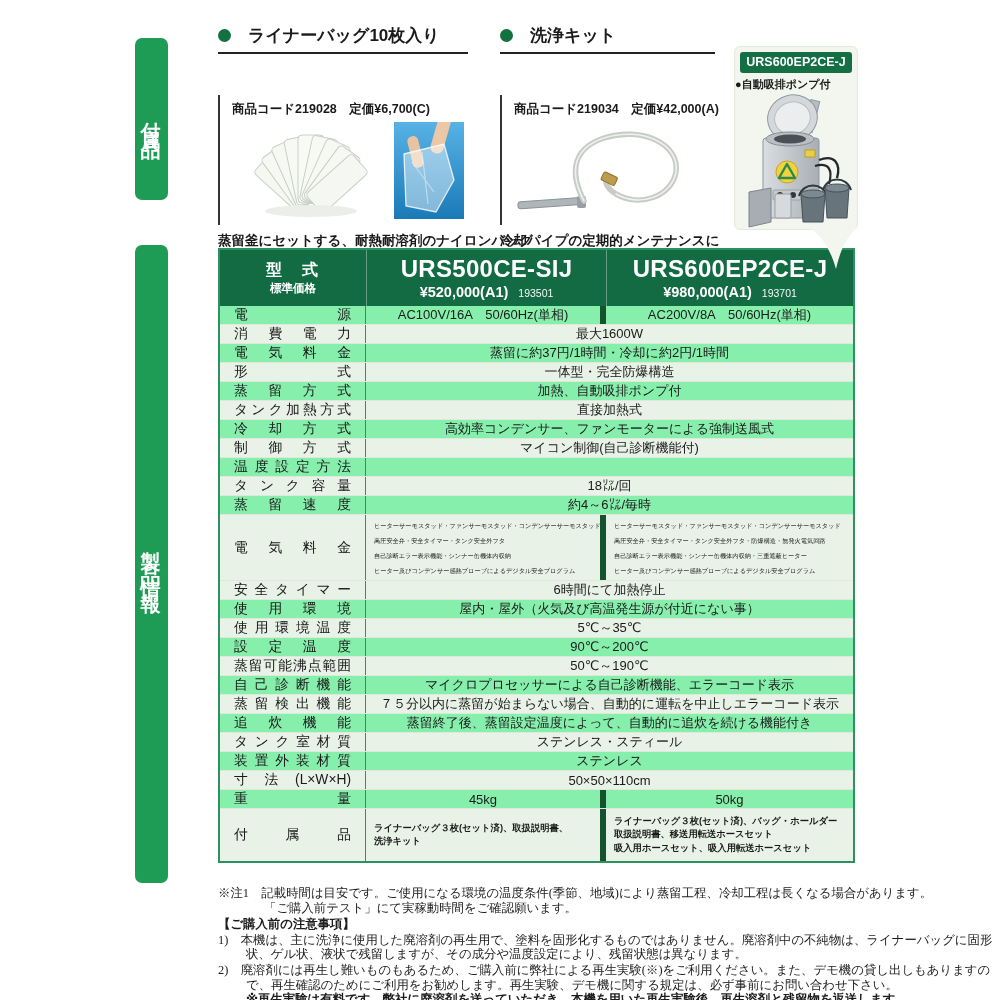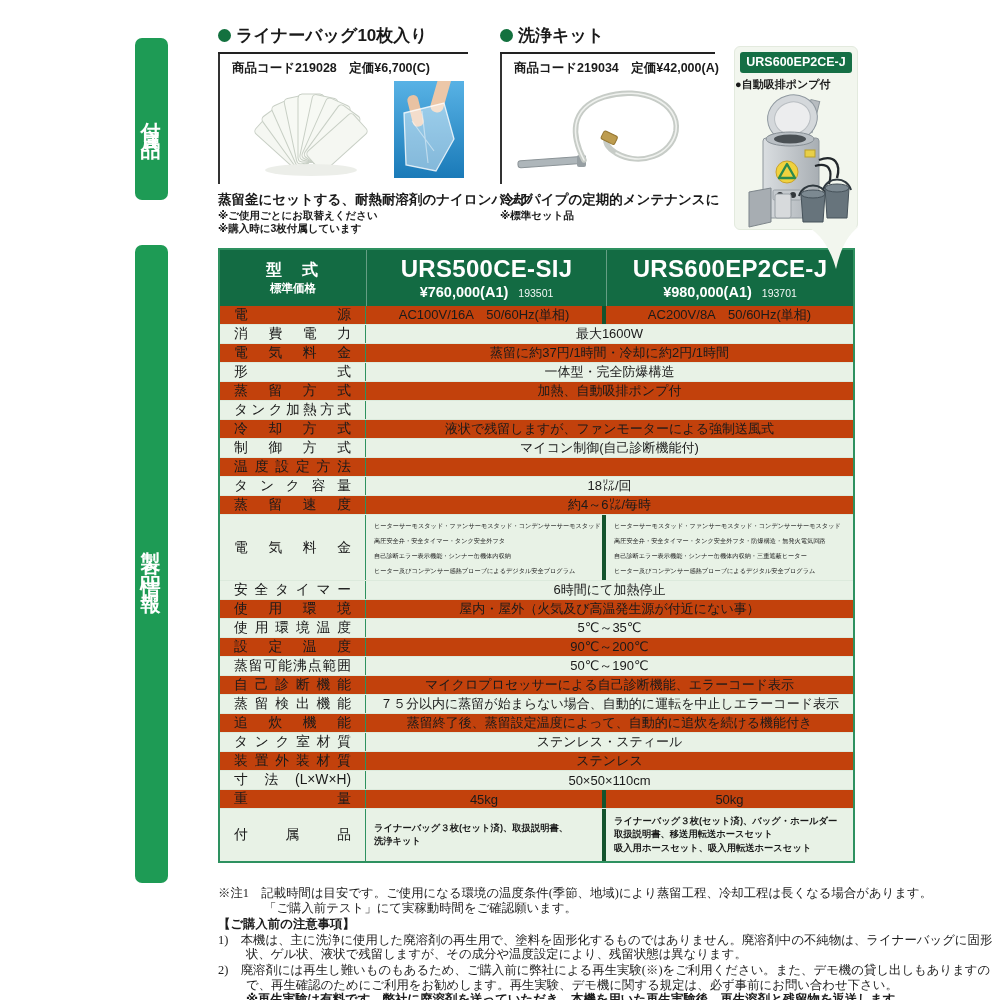--- a/index.html
+++ b/index.html
@@ -11,25 +11,25 @@
   .vtab { position:absolute; left:135px; width:33px; background:#1e9b55; border-radius:7px;
           display:flex; align-items:center; justify-content:center; }
   .vtab .vtxt { writing-mode:vertical-rl; text-orientation:upright; color:#fff; font-weight:bold;
           font-size:20px; letter-spacing:9px; }
   .vtab.acc { top:38px; height:162px; }
   .vtab.info { top:245px; height:638px; }
   .vtab.info .vtxt { letter-spacing:14px; }
 
   
   .topsec { position:absolute; top:24px; }
-  .sec-title { display:flex; align-items:center; gap:5px; font-size:17px; font-weight:bold;
+  .sec-title { display:flex; align-items:center; gap:17px; font-size:17px; font-weight:bold;
                padding-bottom:5px; white-space:nowrap; }
   .bullet { width:13px; height:13px; border-radius:50%; background:#13713f; flex:0 0 13px; }
   .sec-rule { border-bottom:2px solid #222; }
-  .sec-body { border-left:2px solid #333; padding:6px 0 0 12px; height:130px; }
+  .sec-body { border-left:2px solid #333; padding:6px 0 0 12px; height:130px;margin-top:41px; }
   .code-line { font-size:12.5px; font-weight:bold; white-space:nowrap; margin-bottom:4px; }
   .img-row { display:flex; gap:4px; align-items:flex-end; }
   .caption { font-size:13.5px; font-weight:bold; white-space:nowrap; margin-top:7px; }
   .subnote { font-size:10.5px; font-weight:bold; line-height:1.22; }
 
   
   .pcard { position:absolute; left:734px; top:46px; width:124px; height:184px; background:#f2f6ee;
            border:1px solid #e3ead e0; border:1px solid #e3eade; border-radius:6px; z-index:2; }
   .pcard-label { margin:5px 5px 4px; background:#156f45; color:#fff; font-weight:bold; font-size:12.5px;
            text-align:center; padding:3px 0 4px; border-radius:3px; white-space:nowrap; }
@@ -41,28 +41,28 @@
   .thead { display:grid; grid-template-columns:146px 240px 1fr; background:#136b43; color:#fff; height:56px; }
   .hcell { display:flex; flex-direction:column; align-items:center; justify-content:center; line-height:1.15; }
   .hcell + .hcell { border-left:1px solid rgba(255,255,255,.35); }
   .h-type { font-size:16px; font-weight:bold; letter-spacing:2px; }
   .h-price-cap { font-size:11.5px; font-weight:bold; margin-top:2px; }
   .h-model { font-size:24px; font-weight:bold; letter-spacing:.3px; }
   .h-priceline { display:flex; align-items:baseline; gap:10px; margin-top:1px; }
   .h-price { font-size:14.5px; font-weight:bold; }
   .h-code { font-size:10.5px; font-weight:normal; opacity:.95; }
 
-  .trow { display:grid; grid-template-columns:146px 240px 1fr; height:19px; border-bottom:1px solid #dcead c; border-bottom:1px solid #dceadc; background:#c2410c; }
+  .trow { display:grid; grid-template-columns:146px 240px 1fr; height:19px; border-bottom:1px solid #dcead c; border-bottom:1px solid #dceadc; background:#86efac; }
   .trow.alt { background:#e8f2e6; }
   .trow:last-child { border-bottom:none; }
   .lab { display:flex; align-items:center; padding:0 14px; border-right:1px solid #2e9160; overflow:hidden; }
   .lab span { display:block; width:100%; font-size:13.8px; text-align:justify; text-align-last:justify; white-space:nowrap; }
   .val { display:flex; align-items:center; justify-content:center; font-size:13px; white-space:nowrap; overflow:hidden; }
   .val.vspan { grid-column:2 / 4; }
-  .val.v1 { border-right:4px solid #14532d; }
+  .val.v1 { border-right:6px solid #14532d; }
   .val.tiny, .val.acc { flex-direction:column; align-items:flex-start; justify-content:center; padding:2px 6px 2px 8px; }
   .val.tiny div { font-size:6.2px; line-height:15px; letter-spacing:0; }
   .val.acc div { font-size:9.3px; line-height:13.5px; font-weight:bold; }
 
   
   .notes { position:absolute; left:218px; top:886px; width:778px; font-family:"Liberation Serif","DejaVu Serif",serif;
            font-size:12.4px; line-height:14.6px; color:#1c1c1c; }
   .n1  { padding-left:46px; text-indent:-46px; }
   .n1b { padding-left:46px; }
   .nh  { font-family:"Liberation Sans","DejaVu Sans",sans-serif; font-weight:bold; margin-top:2px; }
@@ -188,21 +188,21 @@
 
   <div class="spec">
     <div class="thead">
       <div class="hcell">
         <div class="h-type">型　式</div>
         <div class="h-price-cap">標準価格</div>
       </div>
       <div class="hcell">
         <div class="h-model">URS500CE-SIJ</div>
         <div class="h-priceline">
-          <span class="h-price">¥760,000(A1)</span>
+          <span class="h-price">¥520,000(A1)</span>
           <span class="h-code">193501</span>
         </div>
       </div>
       <div class="hcell">
         <div class="h-model">URS600EP2CE-J</div>
         <div class="h-priceline">
           <span class="h-price">¥980,000(A1)</span>
           <span class="h-code">193701</span>
         </div>
       </div>
@@ -236,26 +236,27 @@
         <div class="trow">
           <div class="lab">
             <span>蒸留方式</span>
           </div>
           <div class="val vspan">加熱、自動吸排ポンプ付</div>
         </div>
         <div class="trow alt">
           <div class="lab">
             <span>タンク加熱方式</span>
           </div>
+          <div class="val vspan">直接加熱式</div>
         </div>
         <div class="trow">
           <div class="lab">
             <span>冷却方式</span>
           </div>
-          <div class="val vspan">液状で残留しますが、ファンモーターによる強制送風式</div>
+          <div class="val vspan">高効率コンデンサー、ファンモーターによる強制送風式</div>
         </div>
         <div class="trow alt">
           <div class="lab">
             <span>制御方式</span>
           </div>
           <div class="val vspan">マイコン制御(自己診断機能付)</div>
         </div>
         <div class="trow">
           <div class="lab">
             <span>温度設定方法</span>

